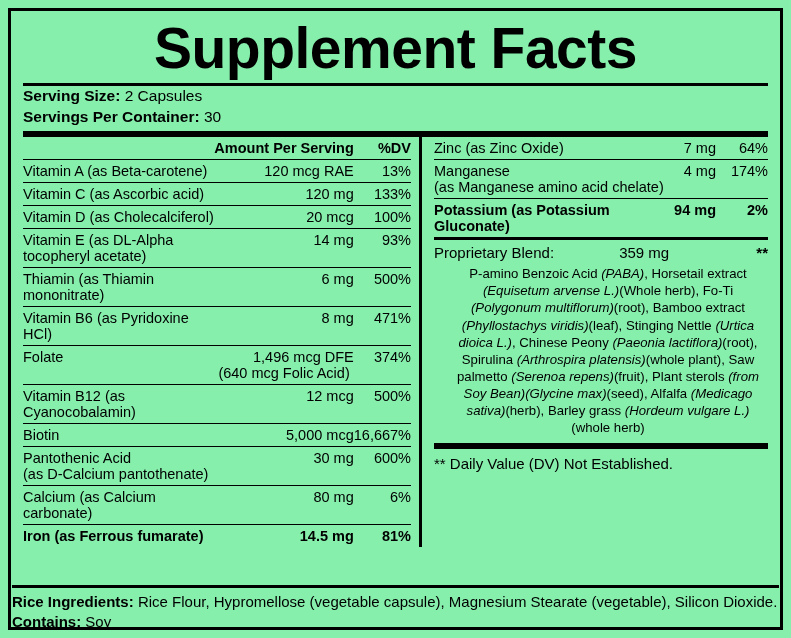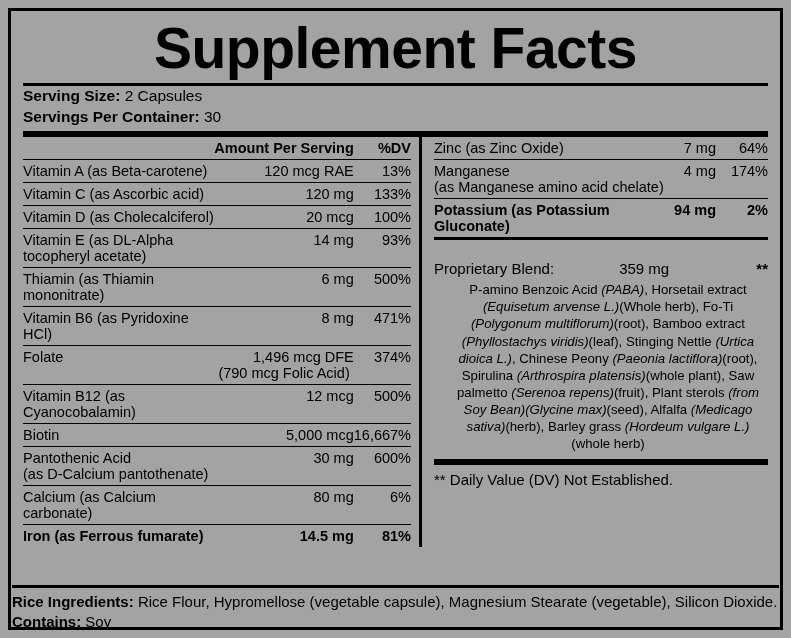--- a/index.html
+++ b/index.html
@@ -8,21 +8,21 @@
     background: #ffffff;
   }
   body {
     font-family: "Liberation Sans", sans-serif;
     color: #000000;
   }
   .panel {
     width: 791px;
     height: 638px;
     box-sizing: border-box;
-    background: #a3a3a3;
+    background: #86efac;
     position: relative;
     overflow: hidden;
   }
   .frame {
     position: absolute;
     left: 8px;
     top: 8px;
     right: 8px;
     bottom: 8px;
     border: 3px solid #000000;
@@ -93,21 +93,21 @@
     border-bottom: 1px solid #000000;
     padding-bottom: 2px;
   }
   .hdr td.amt { text-align: center; padding-right: 0; margin-left: 21px; }
   .it { font-style: italic; }
   .indent2 { display: block; text-align: center; }
   .blend-row {
     display: flex;
     justify-content: space-between;
     font-size: 15px;
-    padding: 20px 0 3px 0;
+    padding: 4px 0 3px 0;
   }
   .blend-name { }
   .blend-amt { padding-right: 22px; }
   .blend-dv { font-weight: bold; }
   .blend-text {
     font-size: 13.2px;
     line-height: 1.3;
     padding: 1px 0 4px 14px;
     text-align: center;
   }
@@ -192,21 +192,21 @@
           <tr>
             <td class="name">Vitamin B6 (as Pyridoxine HCl)</td>
             <td class="amt">8 mg</td>
             <td class="dv">471%</td>
           </tr>
 
           <tr>
             <td class="name">Folate</td>
             <td class="amt">
               <span>1,496 mcg DFE</span>
-              <span class="indent2">(790 mcg Folic Acid)</span>
+              <span class="indent2">(640 mcg Folic Acid)</span>
             </td>
             <td class="dv">374%</td>
           </tr>
 
           <tr>
             <td class="name">Vitamin B12 (as Cyanocobalamin)</td>
             <td class="amt">12 mcg</td>
             <td class="dv">500%</td>
           </tr>
           <tr>

